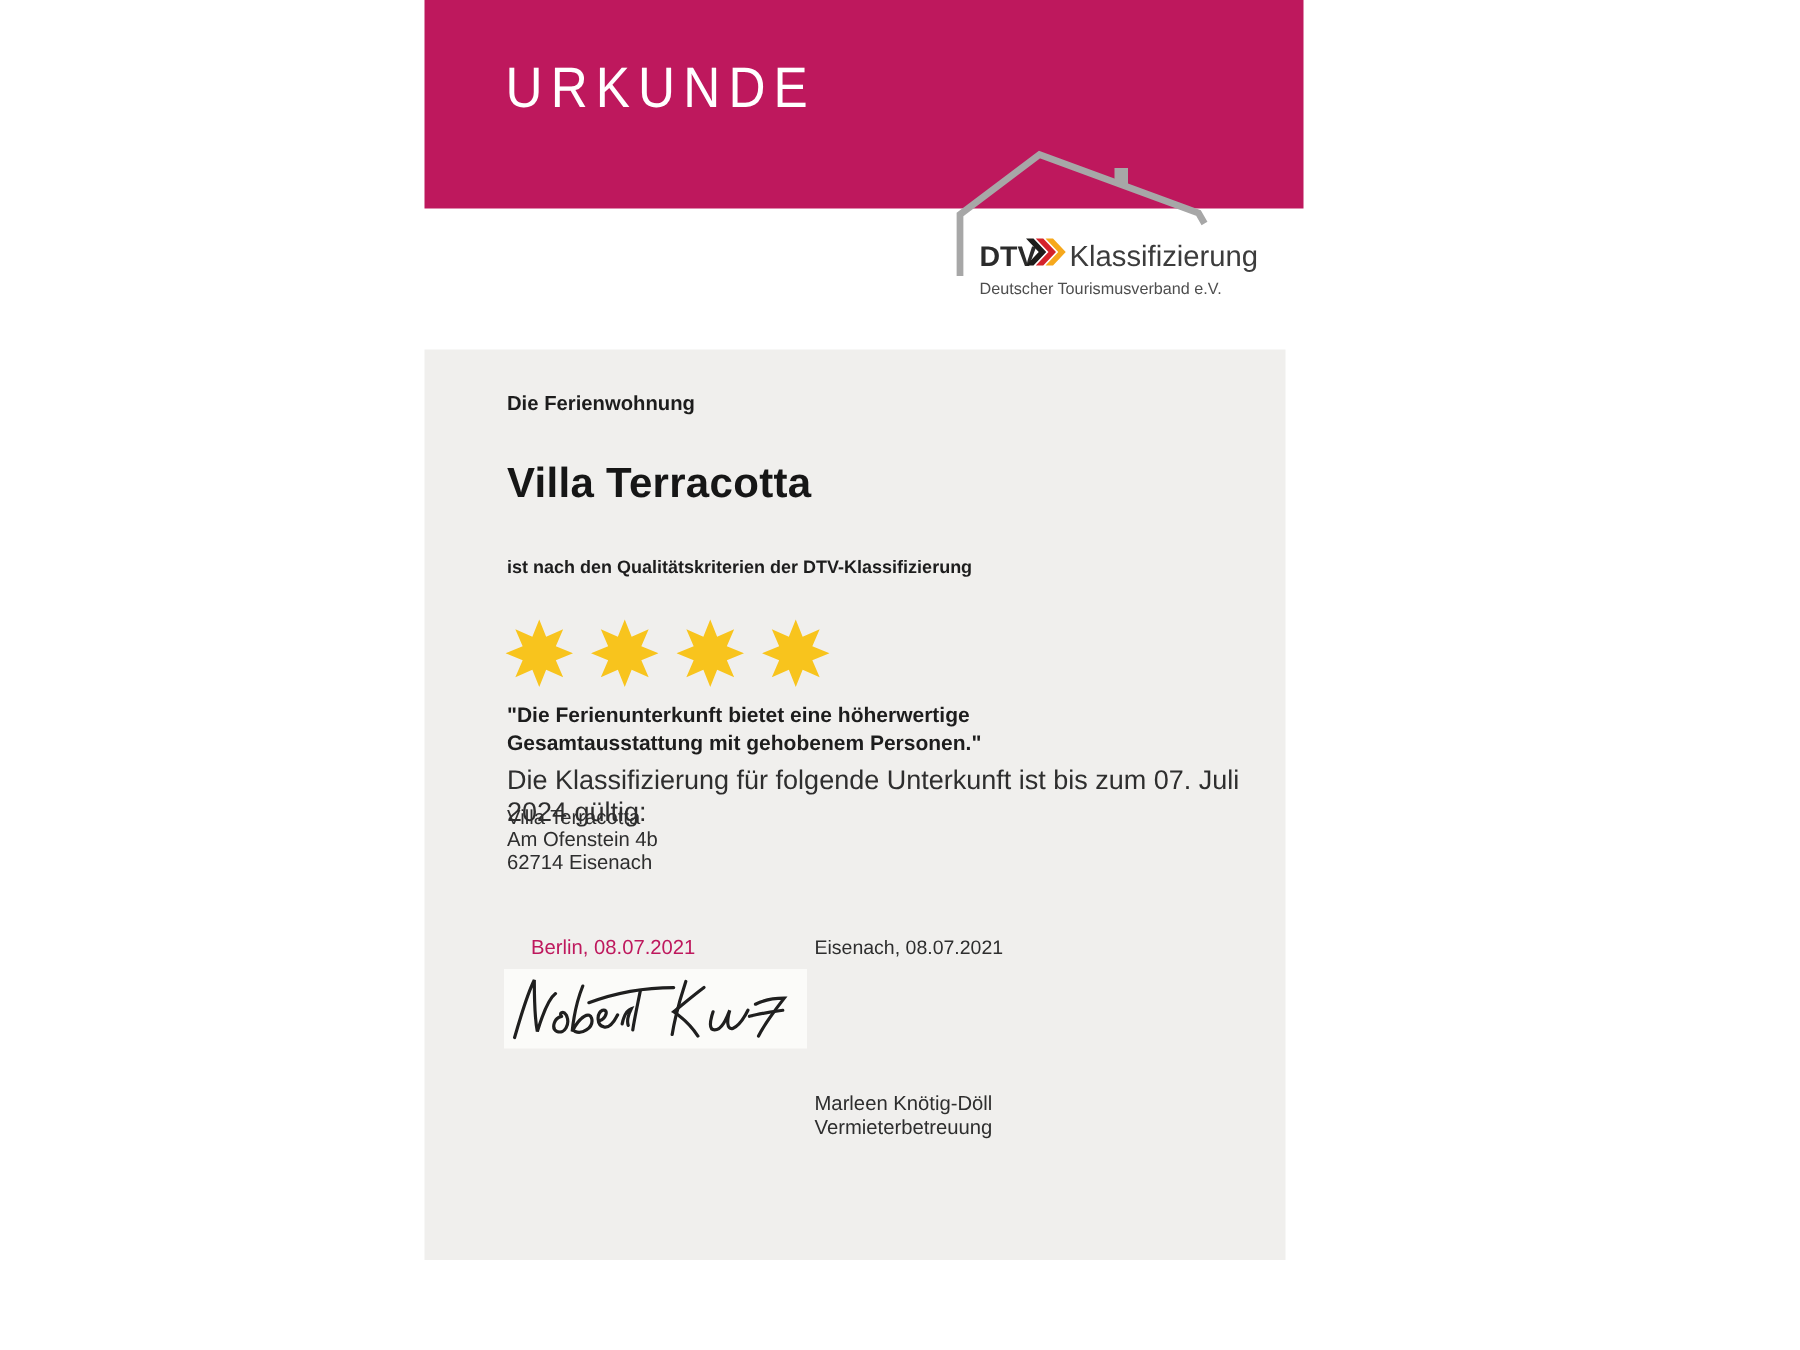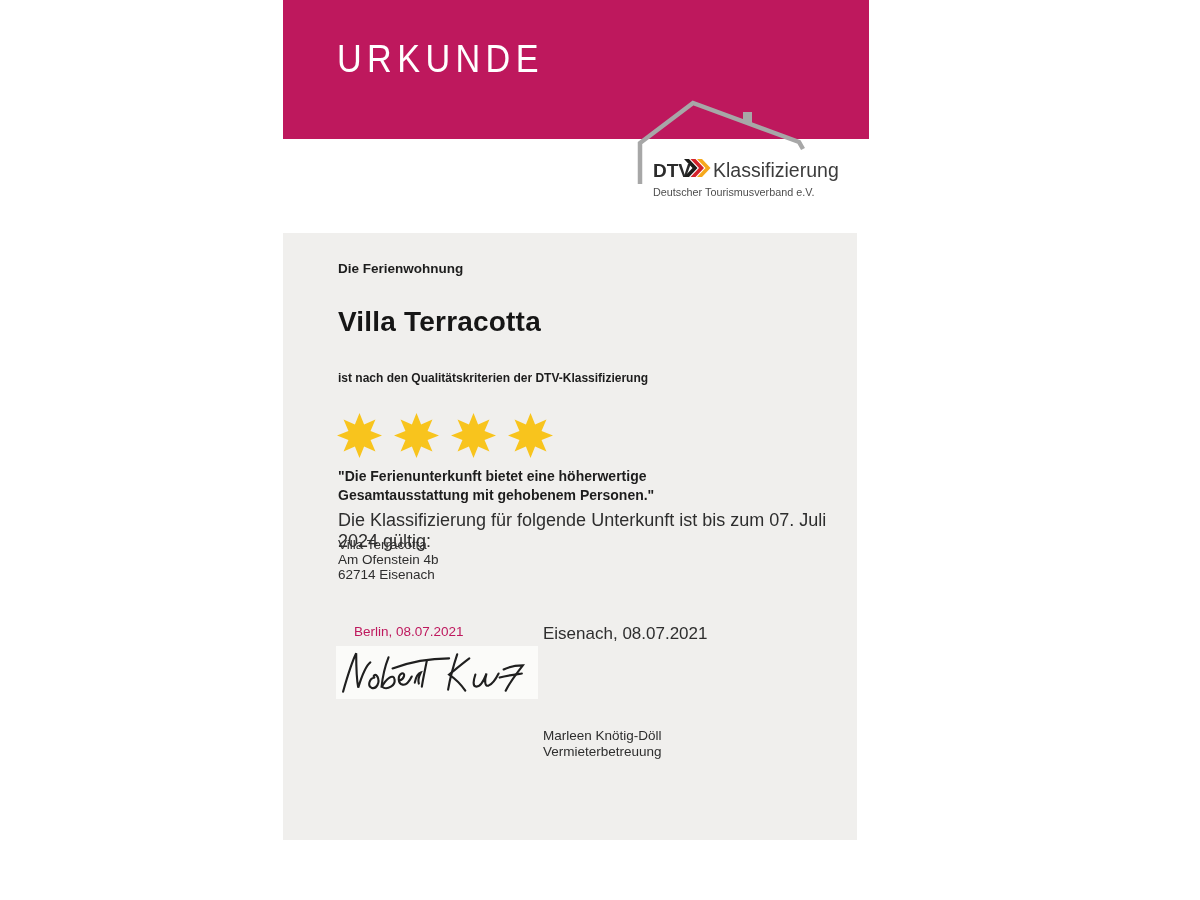--- a/index.html
+++ b/index.html
@@ -16,21 +16,21 @@
 
   .intro-label{position:absolute;left:55px;top:28px;font-size:13.5px;font-weight:bold;color:#1d1d1d;}
   .property-name{position:absolute;left:55px;top:73px;font-size:28px;font-weight:bold;color:#161616;letter-spacing:0.2px;}
   .award-lines{position:absolute;left:55px;top:135px;font-size:12px;font-weight:bold;color:#1d1d1d;line-height:21px;}
   .stars-row{position:absolute;left:54px;top:179px;display:flex;gap:12px;}
   .stars-row svg{display:block;}
   .quote-lines{position:absolute;left:55px;top:234px;font-size:14px;font-weight:bold;color:#1d1d1d;line-height:18.5px;}
   .validity{position:absolute;left:55px;top:277px;font-size:18px;color:#2e2e2e;}
   .address{position:absolute;left:55px;top:304px;font-size:13.5px;color:#2e2e2e;line-height:15px;}
   .date-left{position:absolute;left:55px;top:391px;font-size:13.5px;color:#be185d;margin-left:16px;}
-  .date-right{position:absolute;left:260px;top:391px;font-size:17px;color:#2e2e2e;}
+  .date-right{position:absolute;left:260px;top:391px;font-size:13px;color:#2e2e2e;}
   .signature-box{position:absolute;left:53px;top:413px;width:202px;height:53px;background:#FBFBF9;}
   .signer{position:absolute;top:495px;font-size:13.5px;color:#2e2e2e;line-height:16px;}
   .signer.left{left:55px;}
   .signer.right{left:260px;}
 </style>
 </head>
 <body>
 
 <div class="page">
 

